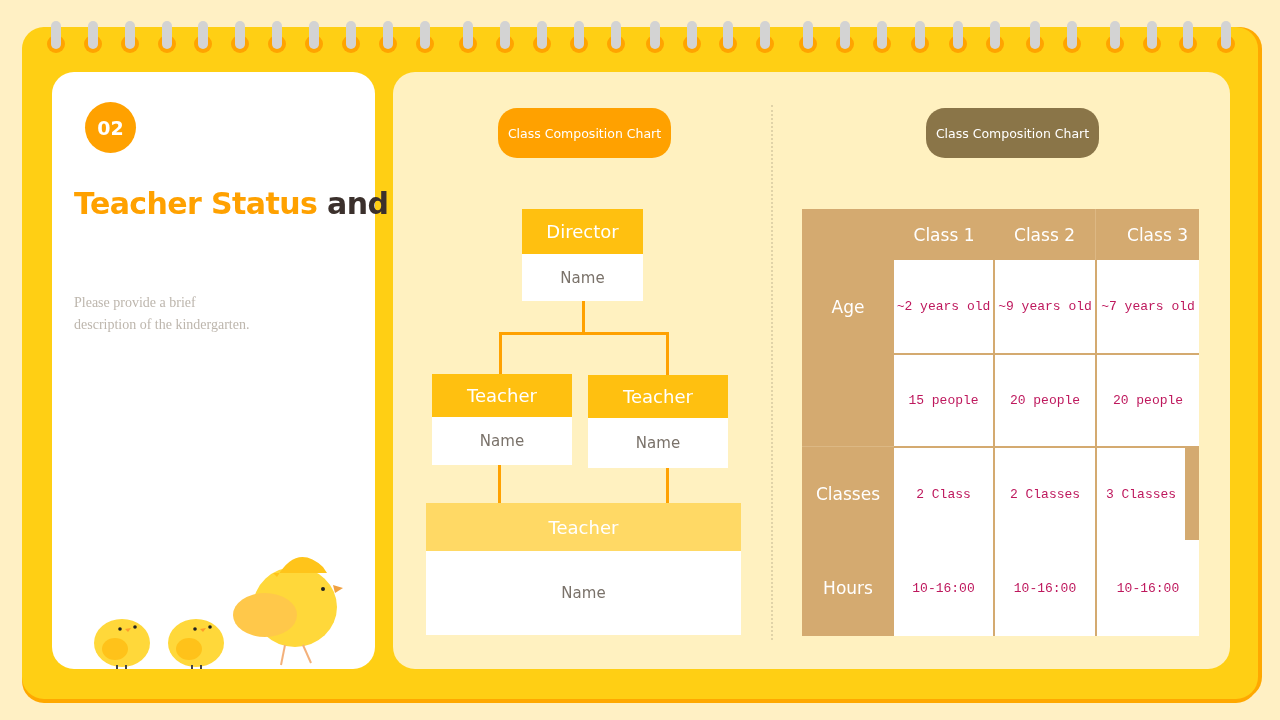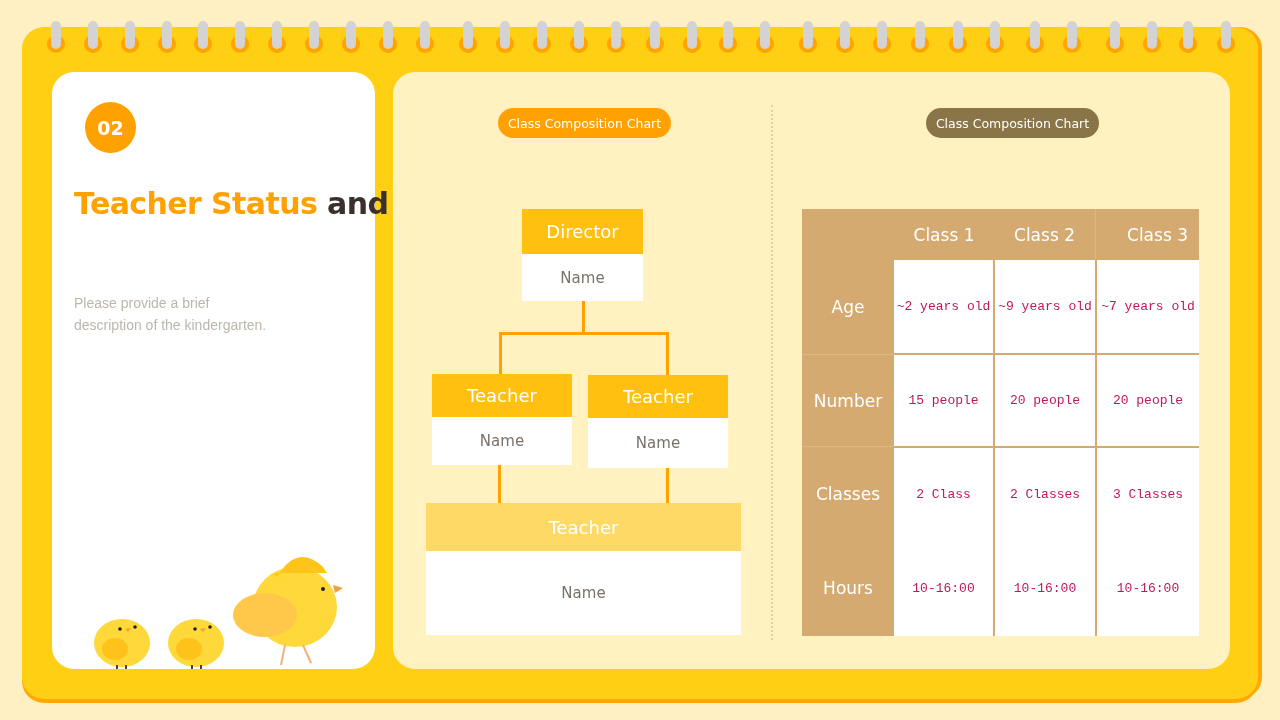--- a/index.html
+++ b/index.html
@@ -10,28 +10,28 @@
     background: #ffcf14; border-radius: 22px; box-shadow: 0 4px 0 #ffa800, 4px 0 0 #ffa800; }
   .ring { position: absolute; top: 20px; width: 10px; height: 34px; }
   .ring .hole { position: absolute; left: -4px; top: 14px; width: 18px; height: 18px; border-radius: 50%; background: #ffa400; }
   .ring .wire { position: absolute; left: 0; top: 0; width: 10px; height: 28px; border-radius: 5px; background: #d3d3d3; }
 
   .left-card { position: absolute; left: 52px; top: 72px; width: 323px; height: 597px; background: #ffffff; border-radius: 22px; overflow: hidden; }
   .badge-num { position: absolute; left: 85px; top: 102px; width: 51px; height: 51px; border-radius: 50%; background: #ffa100;
     color: #fff; font-size: 19px; font-weight: bold; display: flex; align-items: center; justify-content: center; font-family: "DejaVu Sans", sans-serif; }
   .title { position: absolute; left: 74px; top: 184px; font-family: "DejaVu Sans", sans-serif; font-weight: bold; font-size: 30px; line-height: 39px; color: #ffa100; letter-spacing: -0.6px; white-space: nowrap; }
   .title .dark { color: #3b302c; }
-  .desc { position: absolute; left: 74px; top: 292px; width: 260px; font-size: 14px; line-height: 22px; color: #bdb6ad; font-family: Liberation Sans, sans-serif; font-weight: 300; }
+  .desc { position: absolute; left: 74px; top: 292px; width: 260px; font-size: 14px; line-height: 22px; color: #bdb6ad; font-family: Liberation Serif, serif; font-weight: 300; }
 
   .chicks { position: absolute; left: 85px; top: 545px; width: 270px; height: 130px; }
 
   .right-panel { position: absolute; left: 393px; top: 72px; width: 837px; height: 597px; background: #fff1c0; border-radius: 22px; }
   .divider { position: absolute; left: 771px; top: 105px; width: 0; height: 535px; border-left: 2px dotted #e0d3a8; }
 
-  .pill { position: absolute; height: 30px; border-radius: 19px; color: #fff; font-size: 12.5px; display: flex; align-items: center; justify-content: center; font-family: "DejaVu Sans", sans-serif; }
+  .pill { position: absolute; height: 50px; border-radius: 19px; color: #fff; font-size: 12.5px; display: flex; align-items: center; justify-content: center; font-family: "DejaVu Sans", sans-serif; }
   .pill-orange { left: 498px; top: 108px; width: 173px; background: #ffa100; }
   .pill-brown { left: 926px; top: 108px; width: 173px; background: #8a7548; }
 
   .org-box { position: absolute; text-align: center; font-family: "DejaVu Sans", sans-serif; border-radius: 15px; }
   .org-head { background: #ffc010; color: #fff; font-size: 18px; display: flex; align-items: center; justify-content: center; }
   .org-name { background: #fff; color: #7a726a; font-size: 15px; display: flex; align-items: center; justify-content: center; }
   .line { position: absolute; background: #ffa100; }
 
   .table { position: absolute; left: 802px; top: 209px; width: 397px; height: 427px; background: #d4aa70; }
   .th { position: absolute; color: #fff; font-size: 17px; display: flex; align-items: center; justify-content: center; font-family: "DejaVu Sans", sans-serif; text-align: center; }
@@ -247,32 +247,31 @@
 </div>
 
 <div class="pill pill-brown">Class Composition Chart</div>
 
 <div class="table">
   <div class="th" style="left:92px;top:0;width:100px;height:51px;">Class 1</div>
   <div class="th" style="left:192px;top:0;width:101px;height:51px;">Class 2</div>
   <div class="th" style="left:293px;top:0;width:104px;height:51px;border-left:1px solid #ddb884;padding-left:20px;">Class 3</div>
 
   <div class="th" style="left:0;top:51px;width:92px;height:94px;">Age</div>
-  <div class="th" style="left:0;top:145px;width:92px;height:92px;border-top:1px solid #dcb884;">Number</div>
   <div class="th" style="left:0;top:237px;width:92px;height:94px;border-top:1px solid #dcb884;">Classes</div>
   <div class="th" style="left:0;top:331px;width:92px;height:96px;">Hours</div>
 
   <div class="td" style="left:92px;top:51px;width:99px;height:93px;">~2 years old</div>
   <div class="td" style="left:193px;top:51px;width:100px;height:93px;">~9 years old</div>
   <div class="td" style="left:295px;top:51px;width:102px;height:93px;">~7 years old</div>
 
   <div class="td" style="left:92px;top:146px;width:99px;height:91px;">15 people</div>
   <div class="td" style="left:193px;top:146px;width:100px;height:91px;">20 people</div>
   <div class="td" style="left:295px;top:146px;width:102px;height:91px;">20 people</div>
 
   <div class="td" style="left:92px;top:239px;width:99px;height:92px;">2 Class</div>
   <div class="td" style="left:193px;top:239px;width:100px;height:92px;">2 Classes</div>
-  <div class="td" style="left:295px;top:239px;width:102px;height:92px;">3 Classes</div>
+  <div class="td" style="left:295px;top:239px;width:88px;height:92px;">3 Classes</div>
 
   <div class="td" style="left:92px;top:331px;width:99px;height:96px;">10-16:00</div>
   <div class="td" style="left:193px;top:331px;width:100px;height:96px;">10-16:00</div>
   <div class="td" style="left:295px;top:331px;width:102px;height:96px;">10-16:00</div>
 </div>
 
 </body></html>

